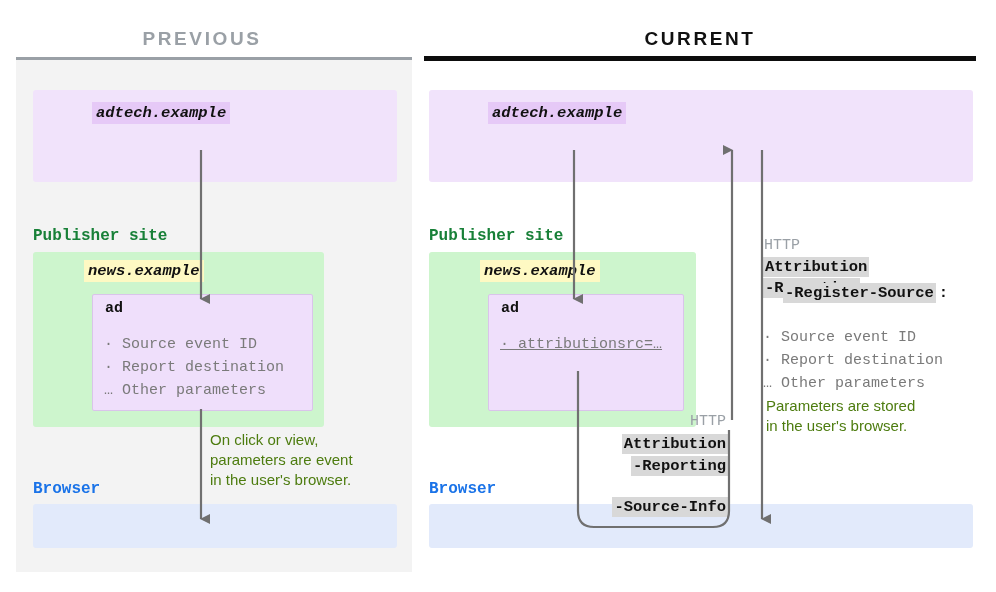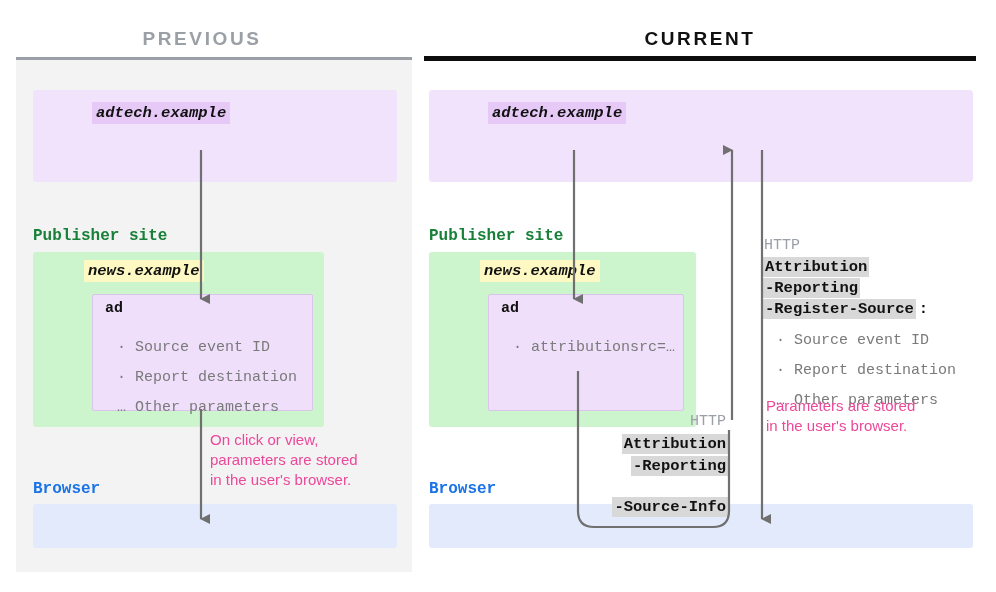--- a/index.html
+++ b/index.html
@@ -88,33 +88,32 @@
     position: absolute;
     font-family: "Liberation Mono", monospace;
     font-weight: bold;
     font-size: 15px;
     color: #111111;
   }
   .ad-list {
     position: absolute;
     font-family: "Liberation Mono", monospace;
     font-size: 15px;
-    line-height: 30px;
+    line-height: 23px;
     color: #7a7a7a;
     white-space: pre;
-    margin-left: 13px;
   }
 
   
   .note {
     position: absolute;
     font-family: "Liberation Sans", sans-serif;
     font-size: 15px;
     line-height: 20px;
-    color: #ec4899;
+    color: #4d7c0f;
     white-space: pre-line;
   }
 
   
   .http-word {
     position: absolute;
     font-family: "Liberation Mono", monospace;
     font-size: 15px;
     color: #9aa0a6;
     white-space: nowrap;
@@ -153,53 +152,53 @@
 <div class="zone zone-green" style="left:33px; top:252px; width:291px; height:175px;"></div>
 <div class="chip chip-green" style="left:39px; top:260px;">news.example</div>
 
 <div class="adbox" style="left:92px; top:294px; width:219px; height:115px;"></div>
 <div class="ad-title" style="left:105px; top:300px;">ad</div>
 <div class="ad-list" style="left:104px; top:333px;">· Source event ID
 · Report destination
 … Other parameters</div>
 
 <div class="note" style="left:210px; top:430px; width:175px;">On click or view,
-parameters are stored
+parameters are event
 in the user's browser.</div>
 
 <div class="zone-label label-blue" style="left:33px; top:480px;">Browser</div>
 <div class="zone zone-blue" style="left:33px; top:504px; width:364px; height:44px;"></div>
 
 <div class="panel-title" id="title-curr">CURRENT</div>
 <div class="rule" id="rule-curr"></div>
 <div class="panel" id="panel-curr"></div>
 
 <div class="zone zone-purple" style="left:429px; top:90px; width:544px; height:92px;"></div>
 <div class="chip chip-purple" style="left:443px; top:102px;">adtech.example</div>
 
 <div class="zone-label label-green" style="left:429px; top:227px;">Publisher site</div>
 <div class="zone zone-green" style="left:429px; top:252px; width:267px; height:175px;"></div>
 <div class="chip chip-green" style="left:435px; top:260px;">news.example</div>
 
 <div class="adbox" style="left:488px; top:294px; width:194px; height:115px;"></div>
 <div class="ad-title" style="left:501px; top:300px;">ad</div>
-<div class="ad-list" style="left:500px; top:333px;">· attributionsrc=…</div>
+<div class="ad-list" style="left:500px; top:333px;text-decoration:underline;">· attributionsrc=…</div>
 
 <div class="zone-label label-blue" style="left:429px; top:480px;">Browser</div>
 <div class="zone zone-blue" style="left:429px; top:504px; width:544px; height:44px;"></div>
 
 <div class="http-word" style="left:690px; top:413px;">HTTP</div>
 <div class="hdr-line hdr-right" style="left:560px; top:435px; width:168px;"><span class="hl">Attribution</span></div>
 <div class="hdr-line hdr-right" style="left:560px; top:457px; width:168px;"><span class="hl">-Reporting</span></div>
 <div class="hdr-line hdr-right" style="left:560px; top:498px; width:168px;"><span class="hl">-Source-Info</span></div>
 
 <div class="http-word" style="left:764px; top:237px;">HTTP</div>
 <div class="hdr-line" style="left:763px; top:258px;"><span class="hl">Attribution</span></div>
 <div class="hdr-line" style="left:763px; top:279px;"><span class="hl">-Reporting</span></div>
-<div class="hdr-line" style="left:763px; top:300px;"><span class="hl">-Register-Source</span><span class="plain">:</span></div>
+<div class="hdr-line" style="left:763px; top:284px;padding-left:20px;"><span class="hl">-Register-Source</span><span class="plain">:</span></div>
 <div class="ad-list" style="left:763px; top:326px;">· Source event ID
 · Report destination
 … Other parameters</div>
 <div class="note" style="left:766px; top:396px; width:200px;">Parameters are stored
 in the user's browser.</div>
 
 <svg class="arrows" viewBox="0 0 996 592">
   <defs>
     <marker id="ahead-down" markerWidth="12" markerHeight="12" refX="5" refY="9" orient="auto" markerUnits="userSpaceOnUse">
       <path d="M0,0 L10,0 L5,10 z" fill="#707070"></path>

